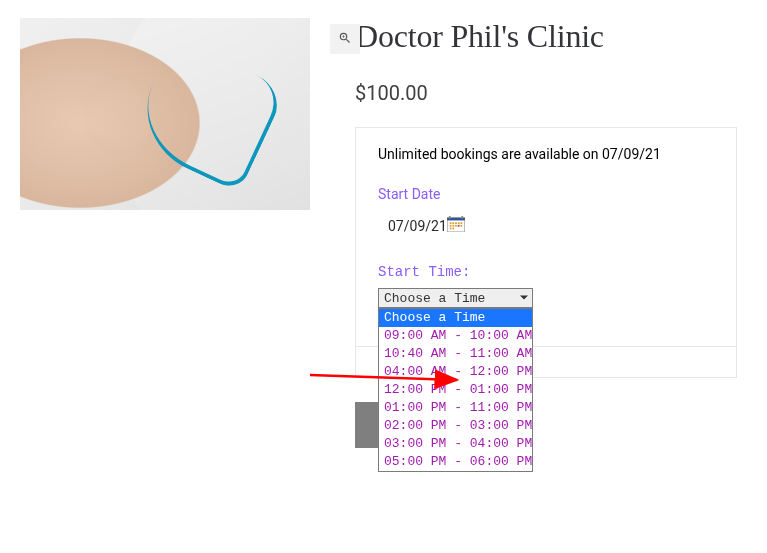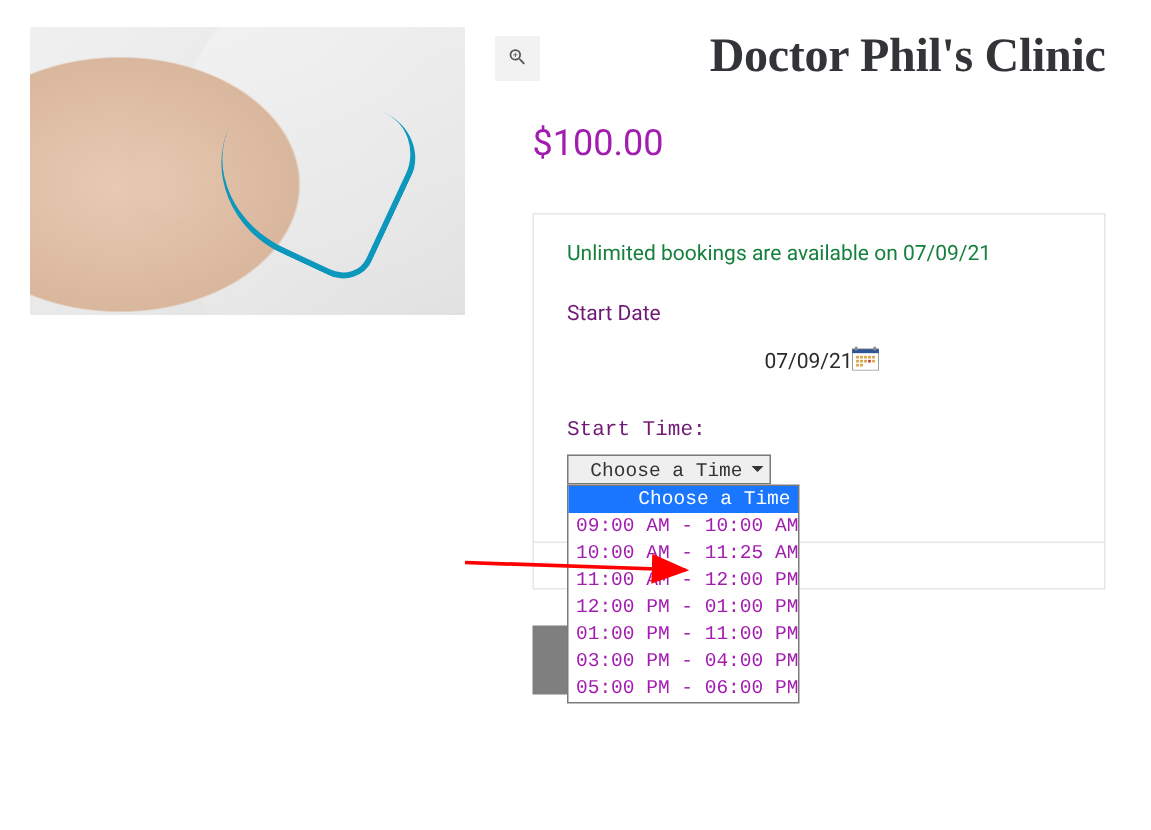--- a/index.html
+++ b/index.html
@@ -79,62 +79,60 @@
     cursor: pointer;
   }
   .zoom-btn svg { width: 14px; height: 14px; fill: #555; }
   .right-col {
     flex: 1;
     padding-top: 0px;
     margin-right: 10px;
   }
   .title {
     font-size: 32px;
-    font-weight: 700;
+    font-weight: 400;
     color: #333438;
     letter-spacing: -0.2px;
     font-family: Georgia, 'Times New Roman', serif;
     margin-bottom: 26px;
-    text-align: right;
   }
   .price {
-    font-size: 24px;
-    color: #a21caf;
-    margin-bottom: 33px;
+    font-size: 20px;
+    color: #404040;
+    margin-bottom: 22px;
   }
   .booking-box {
     border: 1px solid #e6e6e6;
     padding: 18px 22px 0 22px;
     position: relative;
   }
   .availability {
-    color: #15803d;
+    color: #000000;
     font-size: 14px;
     margin-bottom: 24px;
   }
   .form-row { margin-bottom: 22px; }
   .form-label {
     display: block;
-    color: #701a75;
+    color: #8b5cf6;
     font-size: 14px;
     margin-bottom: 8px;
   }
   .date-display {
     display: flex;
     align-items: center;
-    justify-content: center;
+    justify-content: flex-start;
     width: 100%;
     padding: 6px 6px 6px 10px;
   }
   .date-text { color: #2a2a2a; font-size: 14px; }
   .cal-icon svg { width: 18px; height: 16px; }
   .select-wrap {
     position: relative;
-    width: 136px;
-    text-align: right;
+    width: 155px;
   }
   .select-box {
     border: 1px solid #7a7a7a;
     background: #efefef;
     font-size: 13px;
     padding: 1px 18px 1px 5px;
     height: 20px;
     line-height: 17px;
     position: relative;
     cursor: pointer;
@@ -244,24 +242,25 @@
         </div>
       </div>
 
       <div class="form-row" style="margin-bottom:10px;font-family:Liberation Mono, monospace;">
         <label class="form-label">Start Time:</label>
         <div class="select-wrap">
           <div class="select-box">Choose a Time</div>
           <div class="dropdown" id="dropdown">
               <div class="dropdown-opt hl">Choose a Time</div>
               <div class="dropdown-opt">09:00 AM - 10:00 AM</div>
-              <div class="dropdown-opt">10:00 AM - 11:25 AM</div>
-              <div class="dropdown-opt">11:00 AM - 12:00 PM</div>
+              <div class="dropdown-opt">10:40 AM - 11:00 AM</div>
+              <div class="dropdown-opt">04:00 AM - 12:00 PM</div>
               <div class="dropdown-opt">12:00 PM - 01:00 PM</div>
               <div class="dropdown-opt">01:00 PM - 11:00 PM</div>
+              <div class="dropdown-opt">02:00 PM - 03:00 PM</div>
               <div class="dropdown-opt">03:00 PM - 04:00 PM</div>
               <div class="dropdown-opt">05:00 PM - 06:00 PM</div>
             </div>
         </div>
       </div>
 
       <hr class="divider" style="margin-top:38px;">
       <div style="height:22px"></div>
     </div>
 

